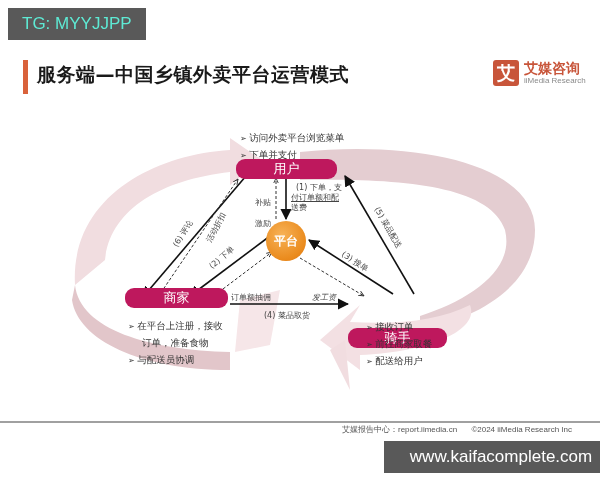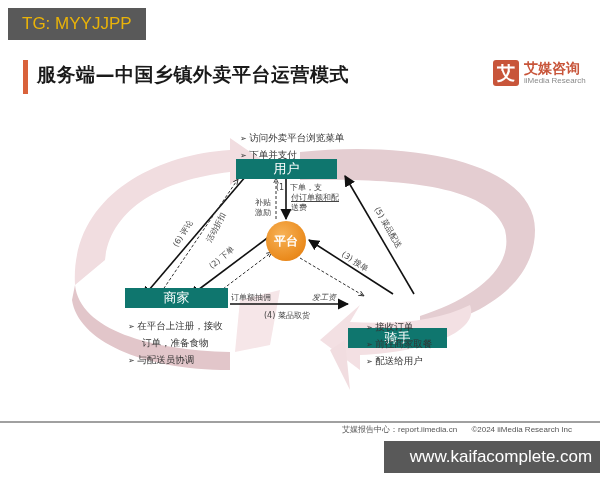--- a/index.html
+++ b/index.html
@@ -1,29 +1,29 @@
 <!DOCTYPE html>
 <html><head>
 <meta charset="utf-8">
 <style>
   * { margin:0; padding:0; box-sizing:border-box; }
   body { width:600px; height:480px; background:#ffffff; position:relative; overflow:hidden;
          font-family:"DejaVu Sans", sans-serif; color:#333; }
   .tg-badge { position:absolute; left:8px; top:8px; height:32px; padding:0 14px; background:#595959;
-              color:#eab308; font-family:"Liberation Sans", sans-serif; font-size:17px; line-height:32px; }
+              color:#5eead4; font-family:"Liberation Sans", sans-serif; font-size:17px; line-height:32px; }
   .title-bar { position:absolute; left:23px; top:60px; width:5px; height:34px; background:#d9623b; }
   .title { position:absolute; left:37px; top:62px; font-size:19px; font-weight:bold; color:#1a1a1a; letter-spacing:0.5px; }
   .logo { position:absolute; left:493px; top:60px; display:flex; align-items:center; }
   .logo-mark { width:26px; height:26px; background:#c8553a; color:#fff; font-size:18px; font-weight:bold;
                text-align:center; line-height:26px; border-radius:3px; }
   .logo-text { margin-left:5px; display:flex; flex-direction:column; }
   .logo-cn { font-size:14px; font-weight:bold; color:#c8553a; line-height:16px; }
   .logo-en { font-size:8px; color:#8a8a8a; font-family:"Liberation Sans", sans-serif; line-height:10px; }
   svg.diagram { position:absolute; left:0; top:0; }
-  .node { position:absolute; background:#0f766e; color:#fff; font-size:13px; text-align:center; line-height:20px; height:20px; }
+  .node { position:absolute; background:#be185d; color:#fff; font-size:13px; text-align:center; line-height:20px; height:20px;border-radius:9px; }
   .bullets { position:absolute; font-size:9.5px; color:#333; line-height:16px; }
   .bullets div::before { content:"➢ "; font-size:8px; }
   .bullets .cont::before { content:""; }
   .bullets .cont { padding-left:14px; }
   .lbl { position:absolute; font-size:8px; color:#444; white-space:nowrap; }
   .platform { position:absolute; left:266px; top:221px; width:40px; height:40px; border-radius:50%;
               background:radial-gradient(circle at 40% 35%, #f7b257, #ea8a1c 70%, #d9761a);
               color:#fff; font-size:12px; font-weight:bold; text-align:center; line-height:40px; }
   .footer-line { position:absolute; left:0; top:421px; width:600px; height:2px; background:#a0a0a0; }
   .footer { position:absolute; left:342px; top:424px; font-size:8px; color:#555; font-family:"Liberation Sans", sans-serif; }
@@ -99,25 +99,25 @@
 
 <div class="node" style="left:348px; top:296px; width:99px;margin-top:32px;">骑手</div>
 <div class="bullets" style="left:366px; top:319px;">
   <div>接收订单</div>
   <div>前往商家取餐</div>
   <div>配送给用户</div>
 </div>
 
 <div class="platform">平台</div>
 
-<div class="lbl" style="left:276px; top:182px;">(1) 下单，支</div>
+<div class="lbl" style="left:296px; top:182px;">(1) 下单，支</div>
 <div class="lbl" style="left:291px; top:192px;text-decoration:underline;">付订单额和配</div>
 <div class="lbl" style="left:291px; top:202px;">送费</div>
 <div class="lbl" style="left:255px; top:197px;">补贴</div>
-<div class="lbl" style="left:255px; top:207px;">激励</div>
+<div class="lbl" style="left:255px; top:218px;">激励</div>
 <div class="lbl" style="left:207px; top:252px; transform:rotate(-40deg);">(2) 下单</div>
 <div class="lbl" style="left:200px; top:222px; transform:rotate(-62deg);">活动折扣</div>
 <div class="lbl" style="left:168px; top:228px; transform:rotate(-58deg);">(6) 评论</div>
 <div class="lbl" style="left:340px; top:256px; transform:rotate(33deg);">(3) 接单</div>
 <div class="lbl" style="left:365px; top:222px; transform:rotate(60deg);">(5) 菜品配送</div>
 <div class="lbl" style="left:231px; top:292px;">订单额抽佣</div>
 <div class="lbl" style="left:312px; top:292px;font-style:italic;">发工资</div>
 <div class="lbl" style="left:264px; top:310px;">(4) 菜品取货</div>
 
 <div class="footer-line"></div>

